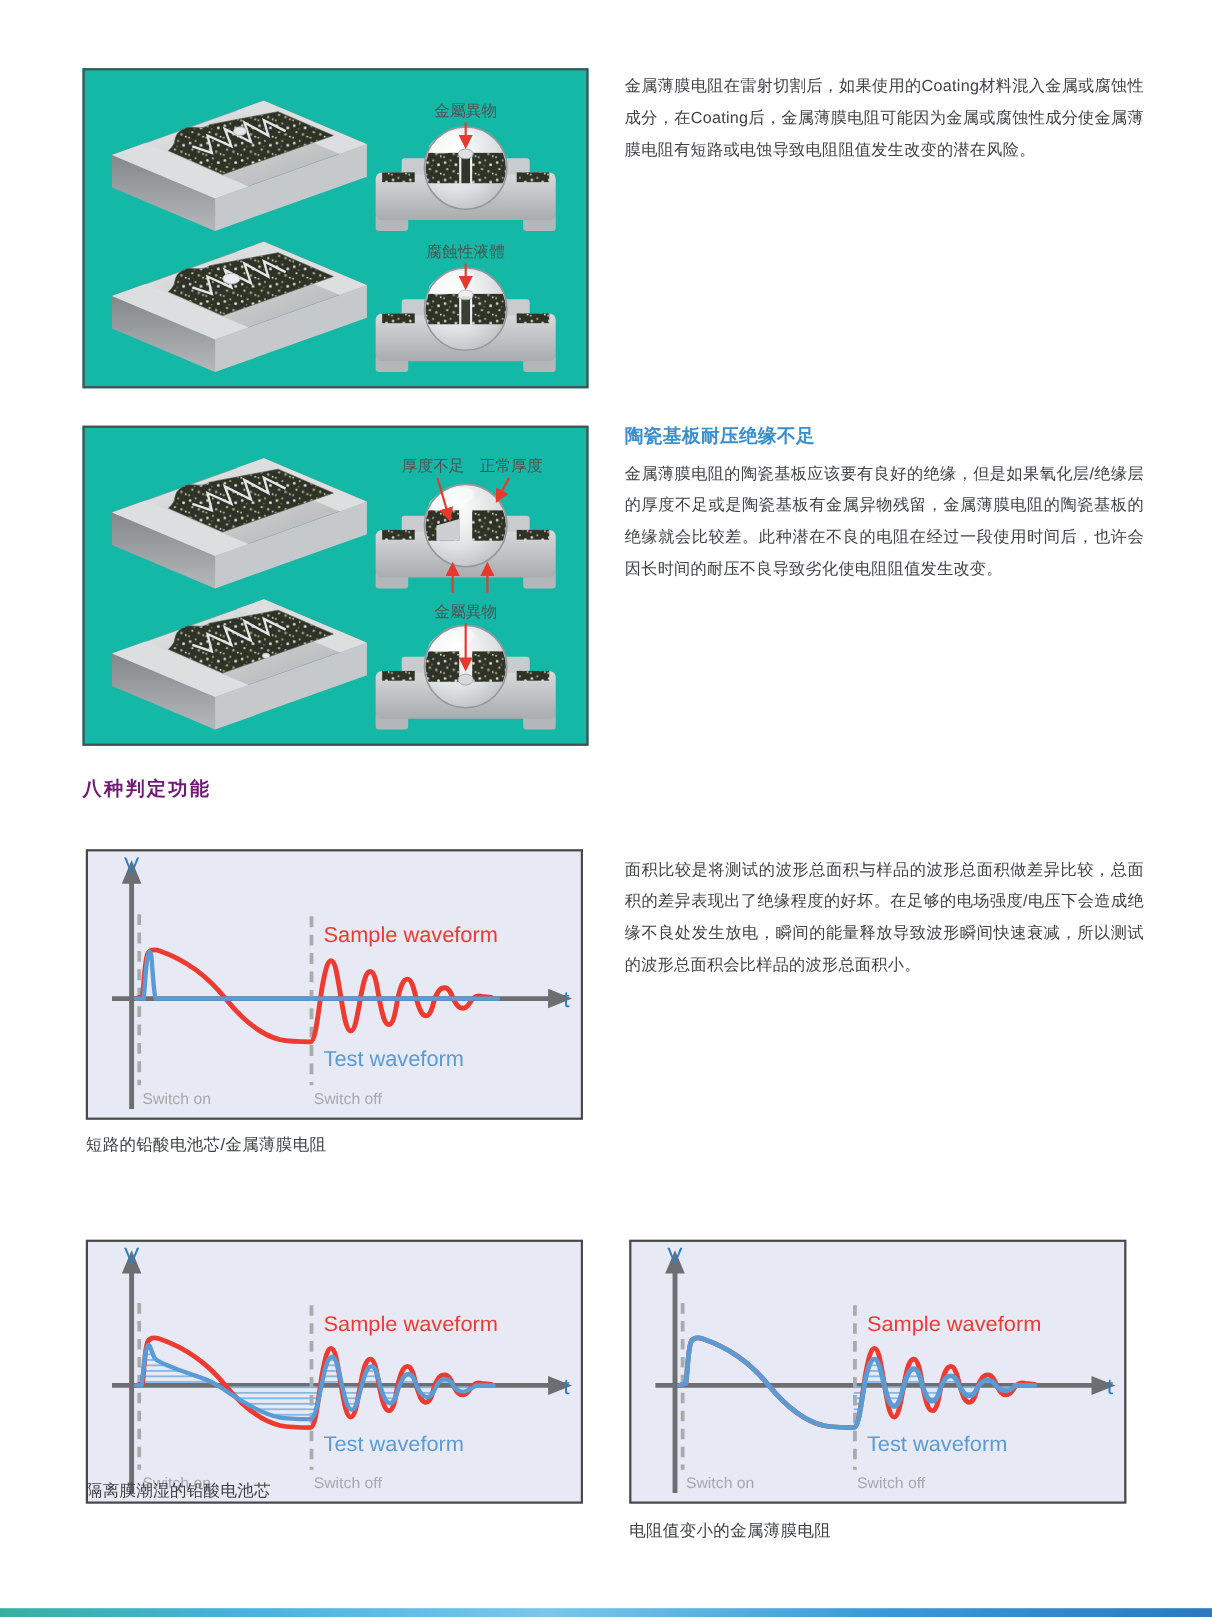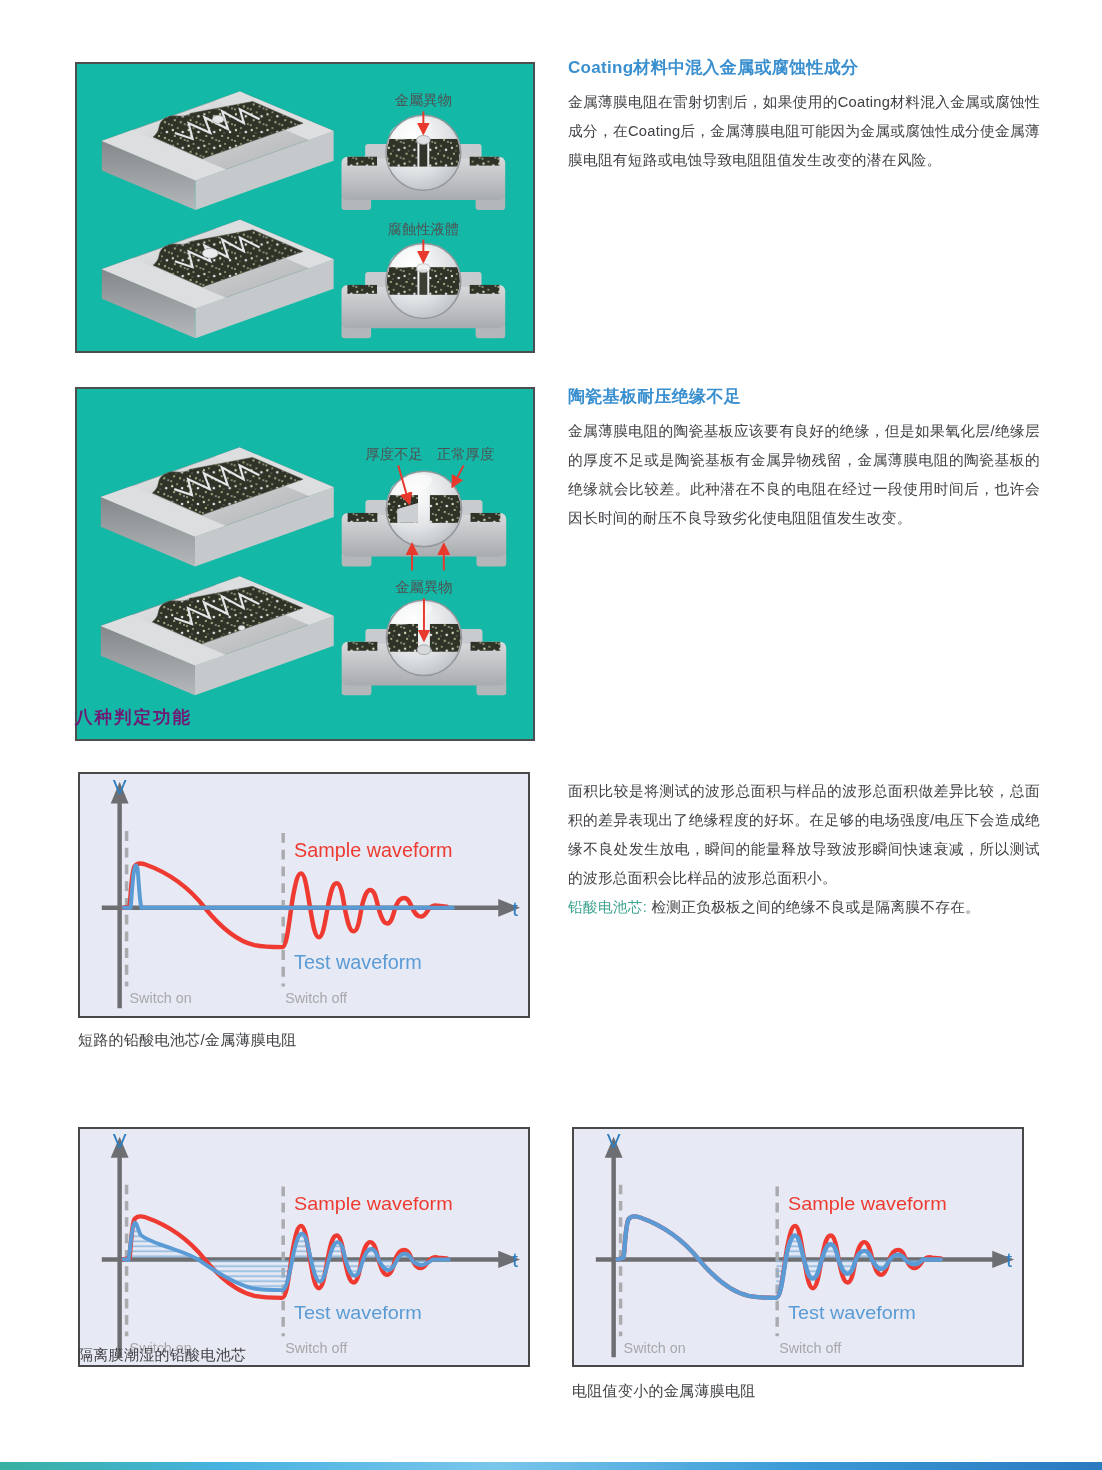--- a/index.html
+++ b/index.html
@@ -139,25 +139,24 @@
       <ellipse cx="85" cy="27" rx="7" ry="4.5" fill="#eef0f1" opacity="0.9" stroke="#b0b3b6" stroke-width="0.8"></ellipse>
     </g>
     <text x="350" y="42" text-anchor="middle" class="fig-label">金屬異物</text>
     <line x1="350" y1="48" x2="350" y2="70" stroke="#e8392e" stroke-width="2" marker-end="url(#arrRed)"></line>
     <text x="350" y="172" text-anchor="middle" class="fig-label">腐蝕性液體</text>
     <line x1="350" y1="178" x2="350" y2="200" stroke="#e8392e" stroke-width="2" marker-end="url(#arrRed)"></line>
   </svg>
 </div>
 
 <div class="abs txtcol" style="left:568px;top:56px;">
-  <h3 class="h-blue">Coating材料中混入金属或腐蚀性成分</h3>
   <p class="body-p">金属薄膜电阻在雷射切割后，如果使用的Coating材料混入金属或腐蚀性成分，在Coating后，金属薄膜电阻可能因为金属或腐蚀性成分使金属薄膜电阻有短路或电蚀导致电阻阻值发生改变的潜在风险。</p>
 </div>
 
-<div class="abs figure-box" style="left:75px;top:387px;width:460px;height:354px;">
+<div class="abs figure-box" style="left:75px;top:387px;width:460px;height:291px;">
   <svg viewBox="0 0 460 291">
     <g transform="translate(14,16)">
       <use href="#chipShape"></use>
     </g>
     <g transform="translate(14,146)">
       <use href="#chipShape"></use>
       <ellipse cx="152" cy="64" rx="3.5" ry="2.5" fill="#e4e6e8" stroke="#a3a6a9" stroke-width="0.6"></ellipse>
     </g>
     <g transform="translate(265,50)">
       <use href="#xsecShape"></use>
@@ -202,21 +201,20 @@
     <text x="436" y="144" class="wv-axis-label">t</text>
     <text x="216" y="84" class="wv-red-label">Sample waveform</text>
     <text x="216" y="198" class="wv-blue-label">Test waveform</text>
     <text x="50" y="233" class="wv-switch">Switch on</text>
     <text x="207" y="233" class="wv-switch">Switch off</text>
   </svg>
 </div>
 
 <div class="abs txtcol" style="left:568px;top:768px;">
   <p class="body-p">面积比较是将测试的波形总面积与样品的波形总面积做差异比较，总面积的差异表现出了绝缘程度的好坏。在足够的电场强度/电压下会造成绝缘不良处发生放电，瞬间的能量释放导致波形瞬间快速衰减，所以测试的波形总面积会比样品的波形总面积小。</p>
-  <div class="note-line"><span class="note-label">铅酸电池芯:</span> <span>检测正负极板之间的绝缘不良或是隔离膜不存在。</span></div>
 </div>
 
 <div class="abs caption" style="left:78px;top:1031px;">短路的铅酸电池芯/金属薄膜电阻</div>
 
 <div class="abs chart-box" style="left:78px;top:1127px;width:452px;height:240px;">
   <svg viewBox="0 0 452 246" preserveAspectRatio="none">
     <line x1="40" y1="238" x2="40" y2="26" stroke="#6d6e71" stroke-width="4.5"></line>
     <polygon points="40,8 31,30 49,30" fill="#6d6e71"></polygon>
     <line x1="22" y1="136" x2="426" y2="136" stroke="#6d6e71" stroke-width="4.5"></line>
     <polygon points="444,136 422,127 422,145" fill="#6d6e71"></polygon>

